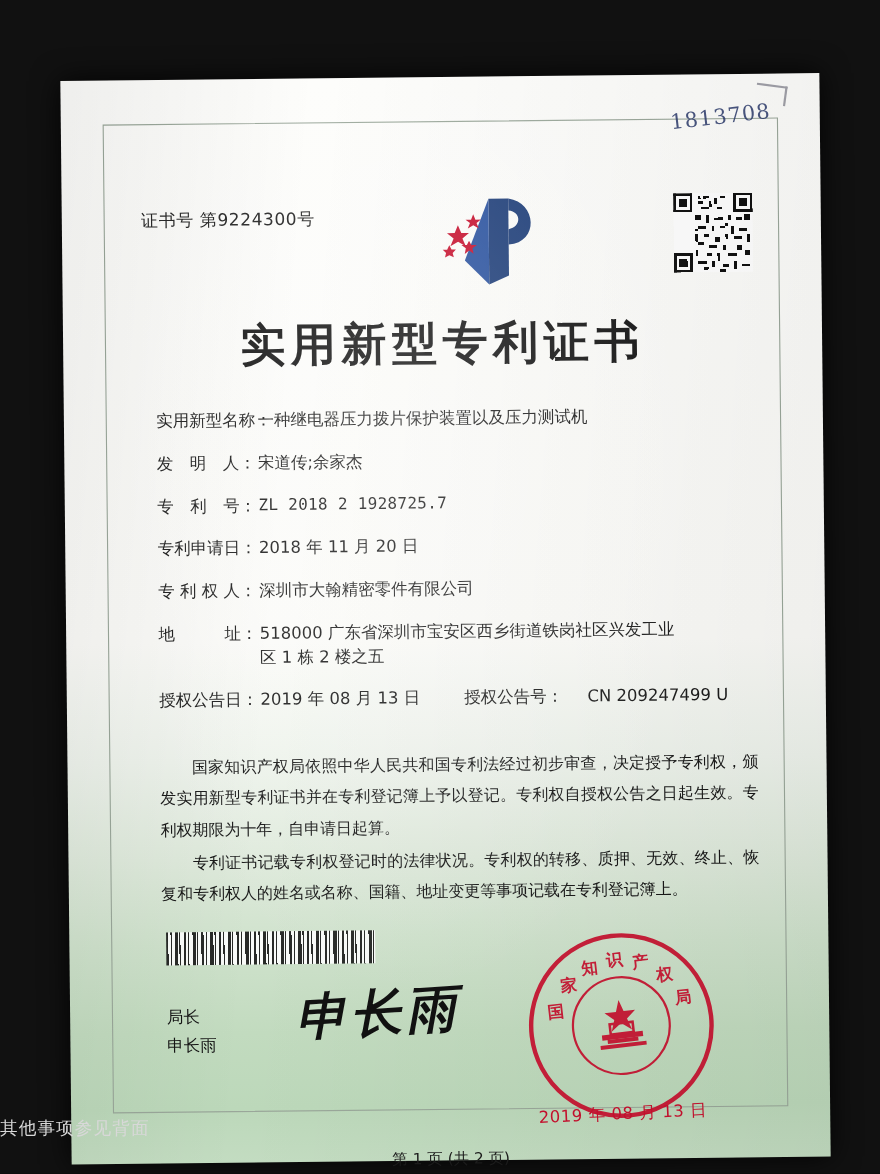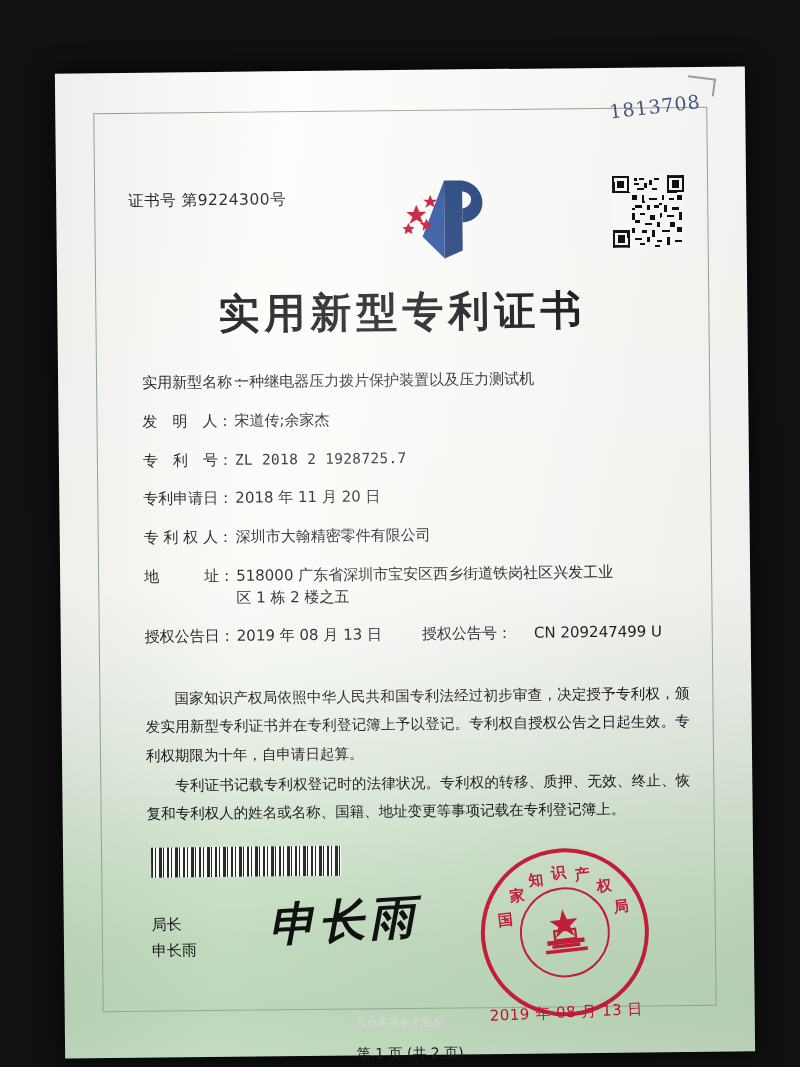--- a/index.html
+++ b/index.html
@@ -162,21 +162,21 @@
   }
 
   
   .pagenum{
     position:absolute;left:0;right:0;top:975px;
     text-align:center;font-size:14px;color:#1c1c1c;
     font-family:"DejaVu Sans", sans-serif;
   }
   .backnote{
     position:absolute;left:0;right:0;top:1016px;
-    text-align:center;font-size:10px;color:#d8d8d8;
+    text-align:left;font-size:16px;color:#d8d8d8;
     font-family:Liberation Sans, sans-serif;
     letter-spacing:1px;
   }
 </style>
 </head>
 <body>
 
 <div class="photo">
   <div class="cert">
 

